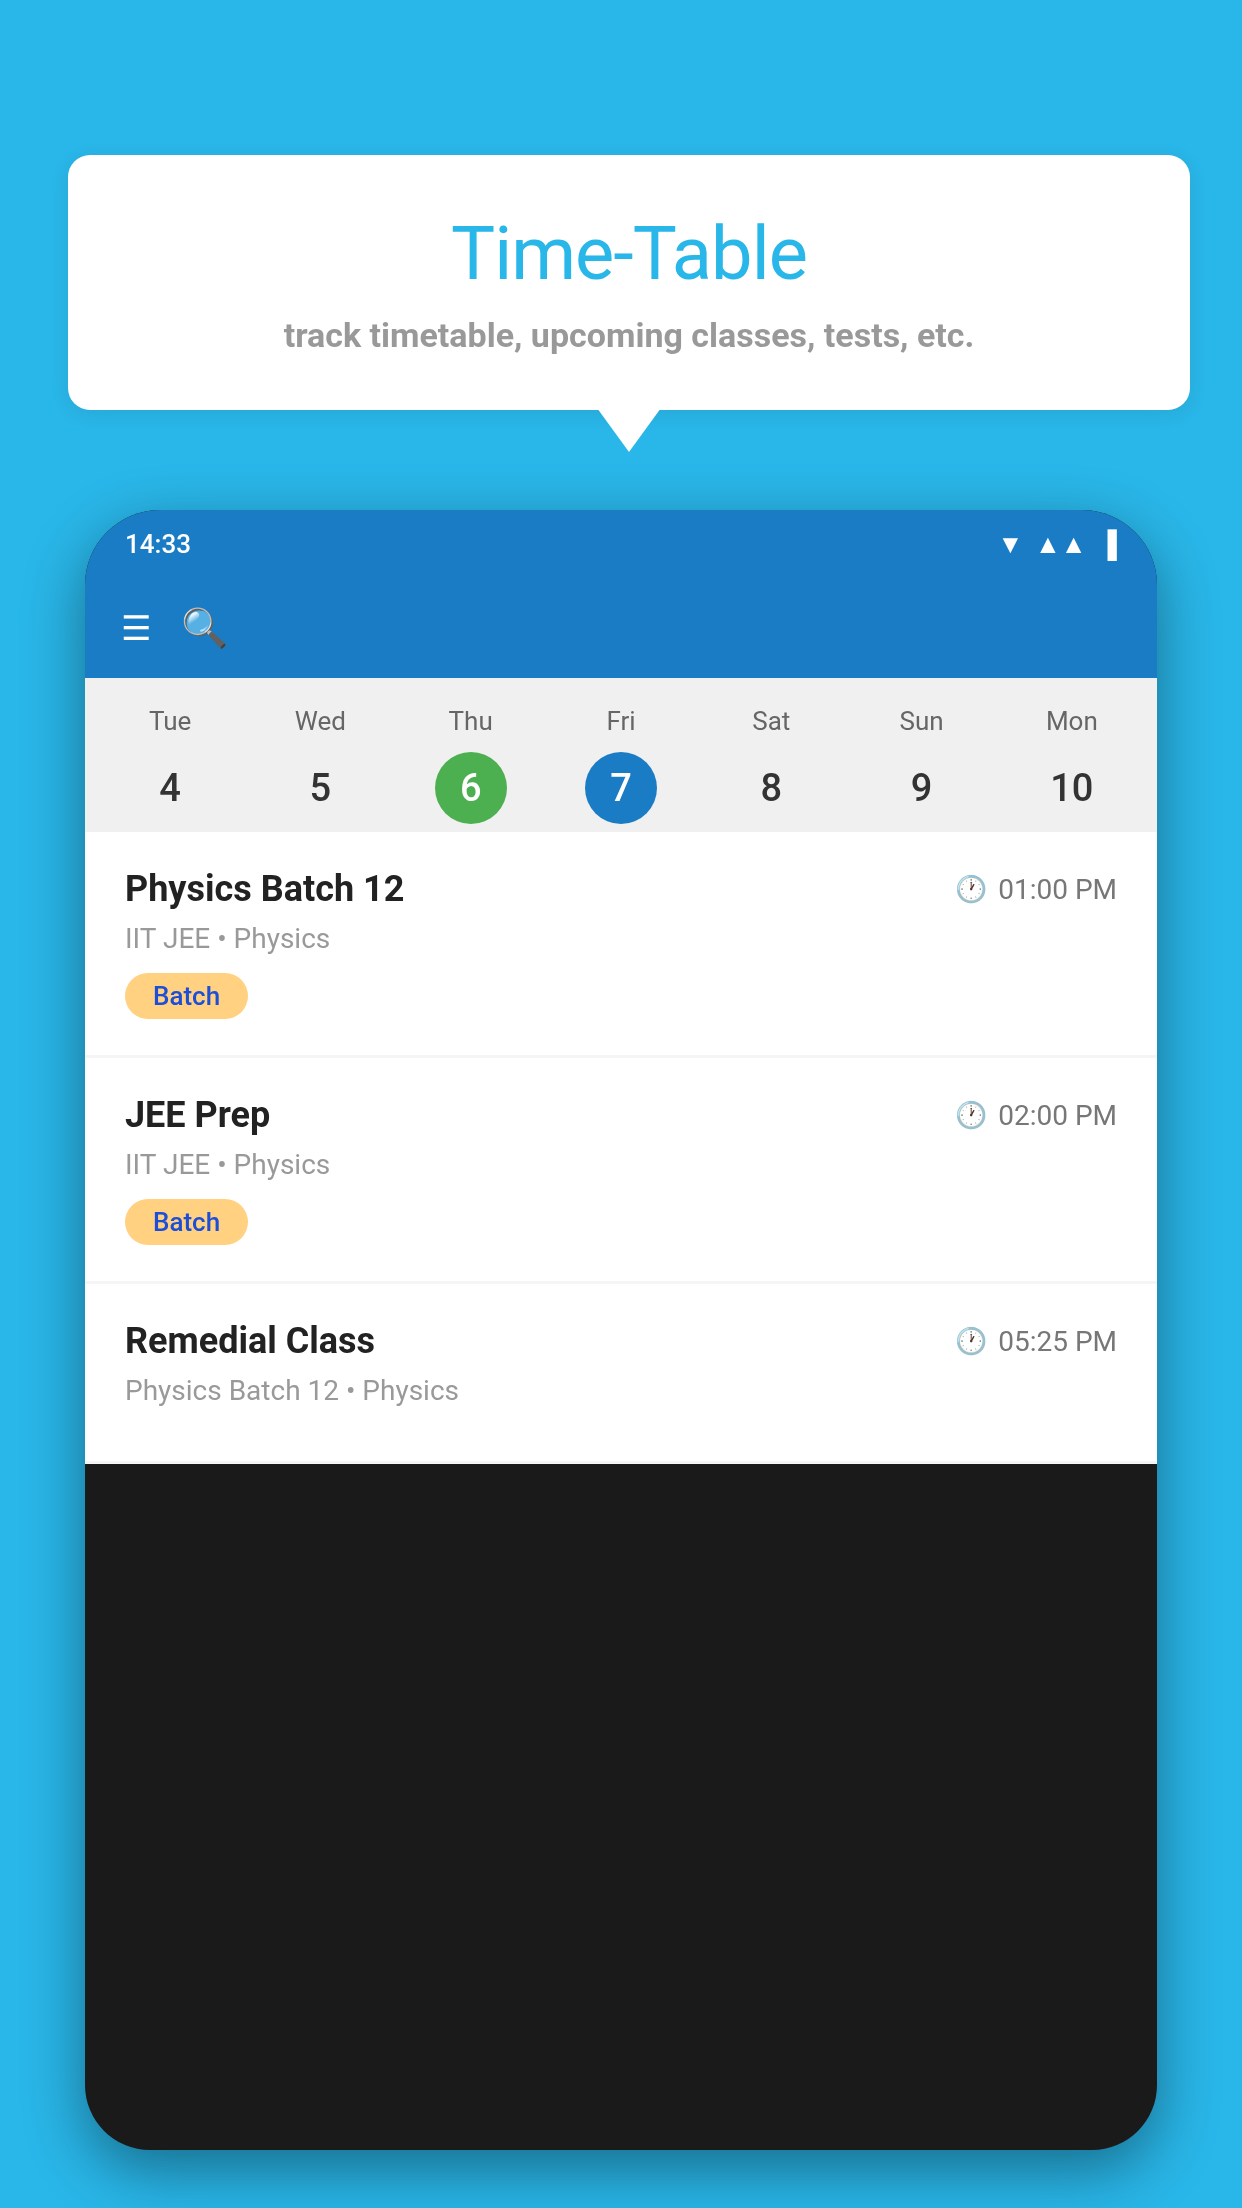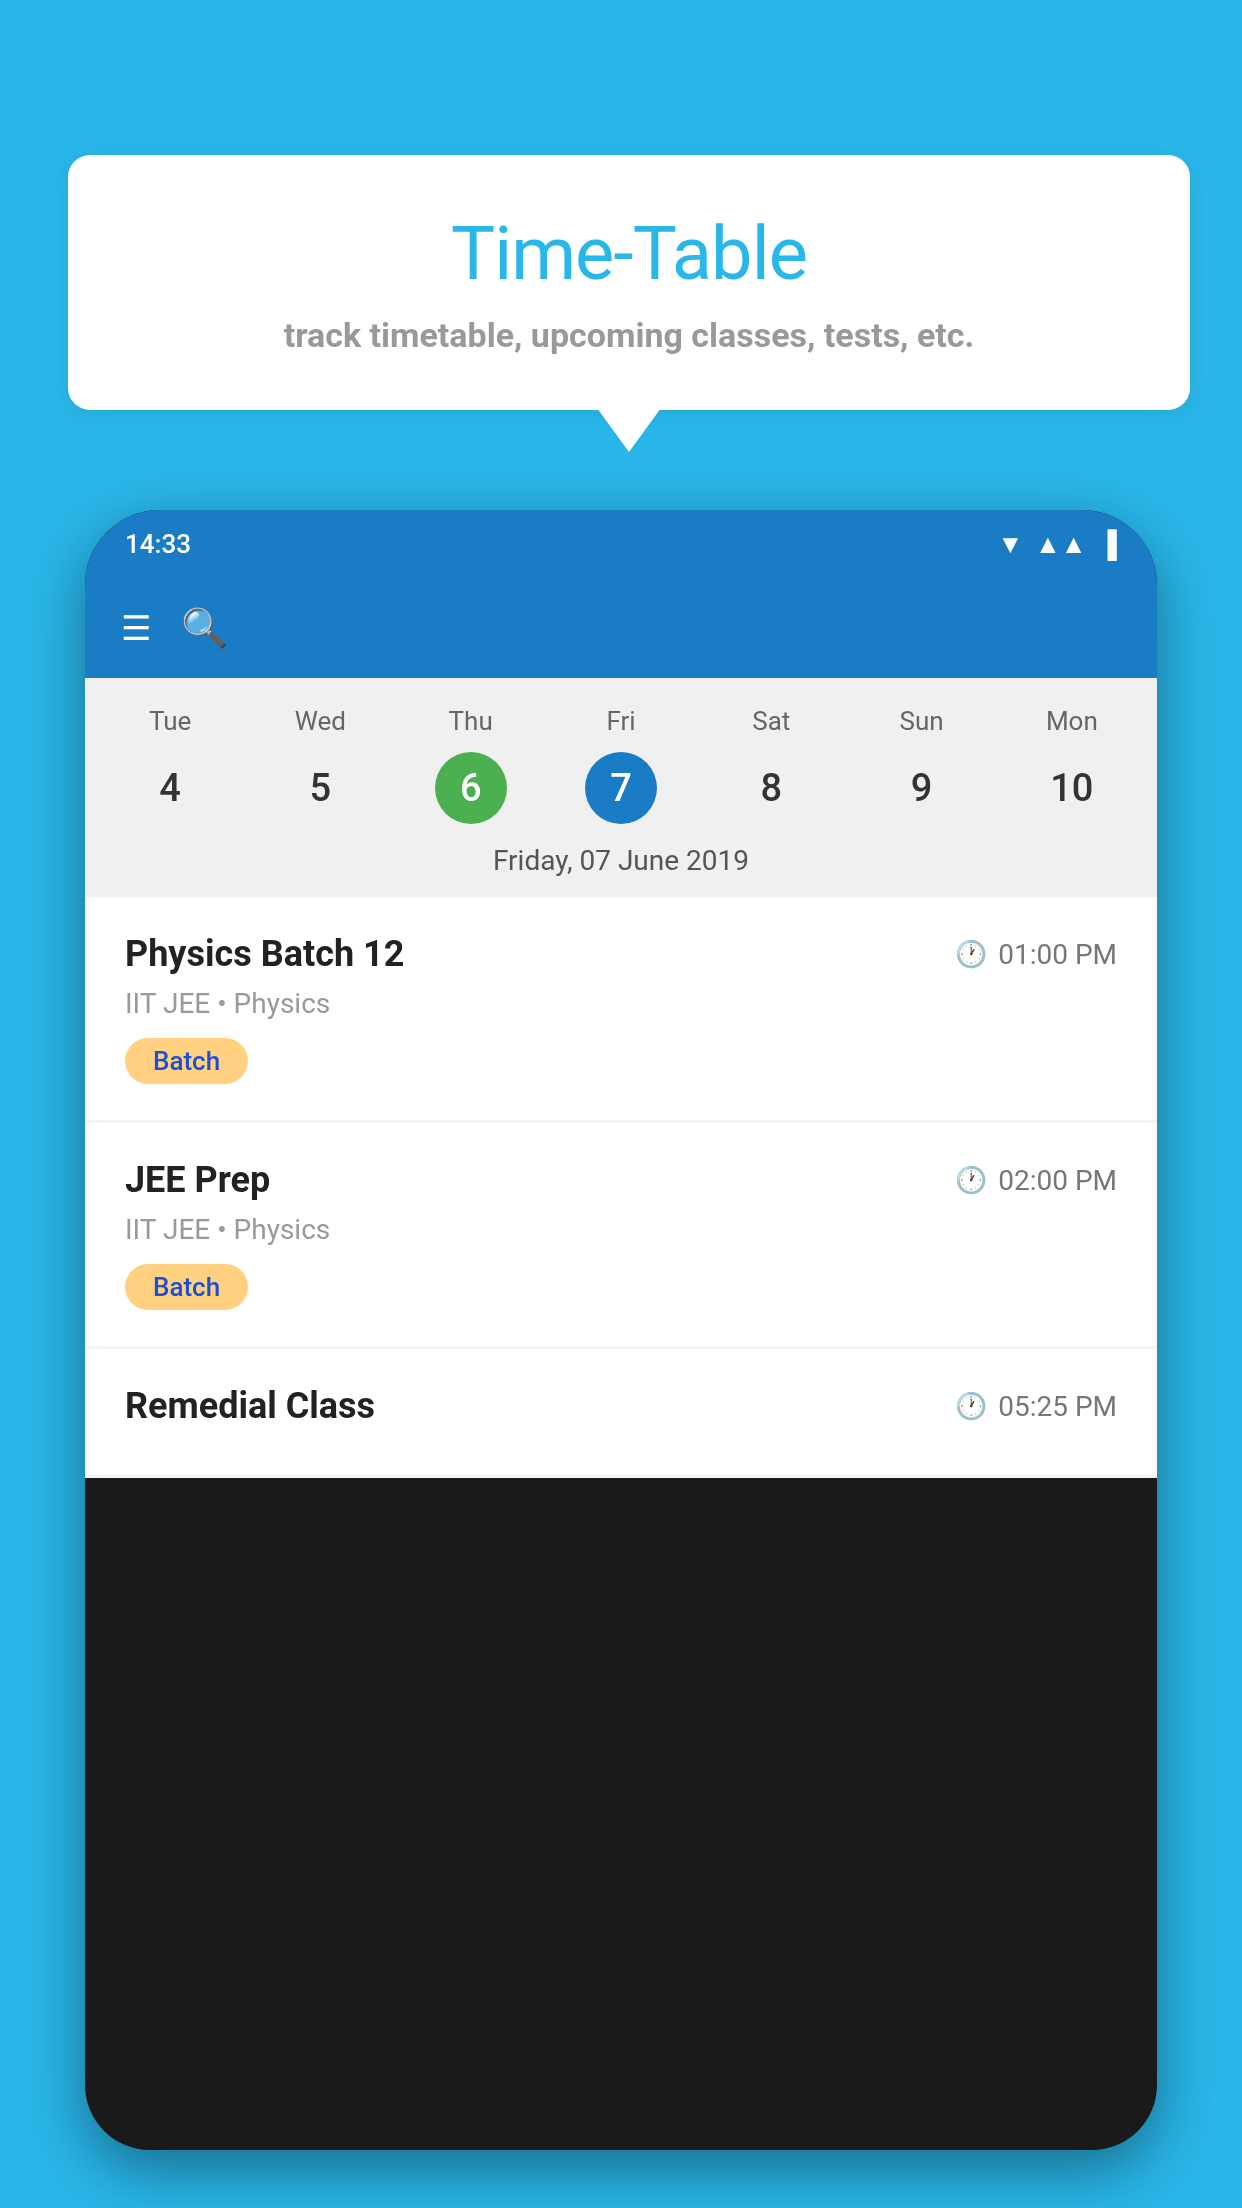--- a/index.html
+++ b/index.html
@@ -317,21 +317,20 @@
       </div>
       <div class="day-numbers">
         <div class="day-number">4</div>
         <div class="day-number">5</div>
         <div class="day-number today">6</div>
         <div class="day-number selected">7</div>
         <div class="day-number">8</div>
         <div class="day-number">9</div>
         <div class="day-number">10</div>
       </div>
-      <div class="selected-date-label">Friday, 07 June 2019</div>
     </div>
 
     <div class="schedule-list-container">
 
       <div class="schedule-item">
         <div class="schedule-item-header">
           <span class="schedule-title">Physics Batch 12</span>
           <span class="schedule-time">
             <span class="clock-icon">🕐</span>
             01:00 PM
@@ -354,18 +353,19 @@
       </div>
 
       <div class="schedule-item">
         <div class="schedule-item-header">
           <span class="schedule-title">Remedial Class</span>
           <span class="schedule-time">
             <span class="clock-icon">🕐</span>
             05:25 PM
           </span>
         </div>
+        <div class="schedule-subtitle">Physics Batch 12 • Physics</div>
       </div>
 
     </div>
 
   </div>
 </div>
 
 </body></html>

